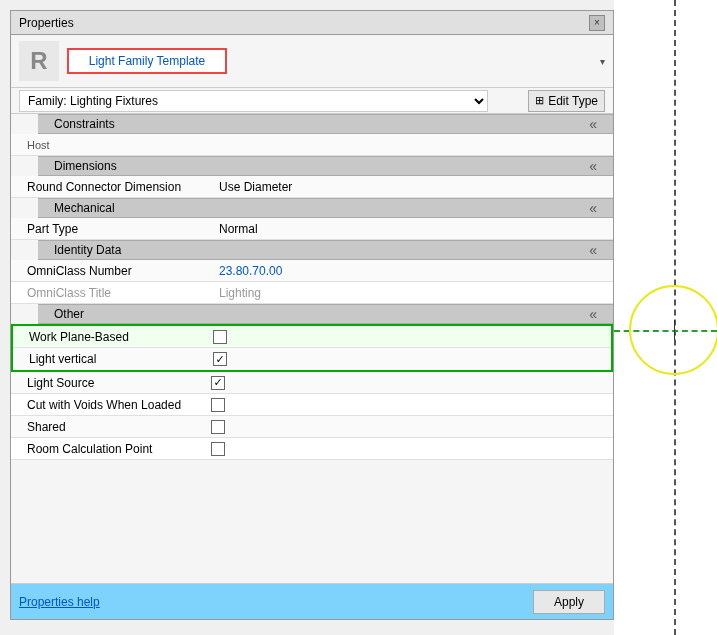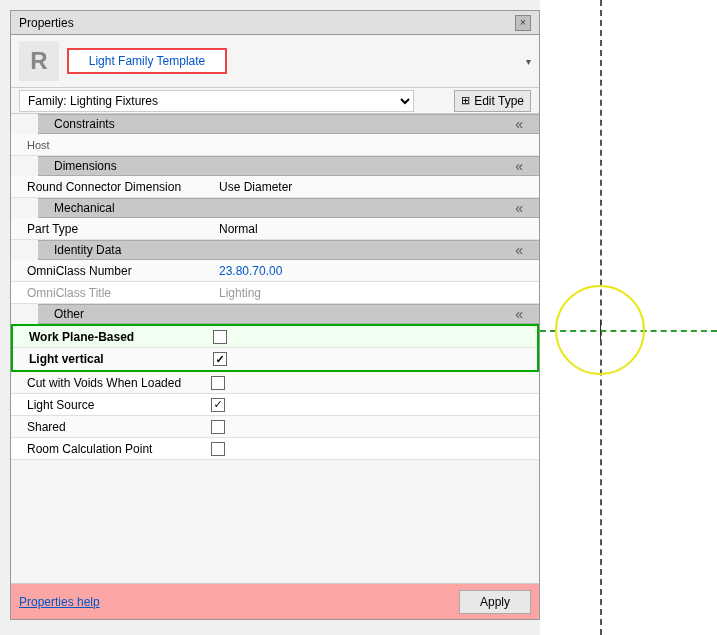--- a/index.html
+++ b/index.html
@@ -15,21 +15,21 @@
 
     
     .main-container {
       display: flex;
       width: 717px;
       height: 635px;
     }
 
     
     .properties-panel {
-      width: 530px;
+      width: 604px;
       height: 610px;
       margin: 10px 0 0 10px;
       background: #f5f5f5;
       border: 1px solid #999;
       display: flex;
       flex-direction: column;
     }
 
     .panel-titlebar {
       background: #e0e0e0;
@@ -224,35 +224,34 @@
     .prop-checkbox.checked::after {
       content: '✓';
       font-size: 11px;
       color: #000;
     }
 
     
     .highlight-group {
       border: 2px solid #00aa00;
       margin: 0;
-      font-weight: bold;
     }
 
     .highlight-row {
       background: #f0fff0;
     }
 
     
     .panel-footer {
       display: flex;
       align-items: center;
       justify-content: space-between;
       padding: 6px 8px;
       border-top: 1px solid #ccc;
-      background: #fca5a5;
+      background: #7dd3fc;
       flex-shrink: 0;
       height: 36px;
     }
 
     .help-link {
       color: #0057c8;
       text-decoration: underline;
       cursor: pointer;
       font-size: 12px;
     }
@@ -394,26 +393,26 @@
           <span class="prop-label">Work Plane-Based</span>
           <div class="prop-checkbox"></div>
         </div>
         <div class="prop-row highlight-row">
           <span class="prop-label">Light vertical</span>
           <div class="prop-checkbox checked"></div>
         </div>
       </div>
 
       <div class="prop-row">
+        <span class="prop-label">Light Source</span>
+        <div class="prop-checkbox checked"></div>
+      </div>
+      <div class="prop-row">
         <span class="prop-label">Cut with Voids When Loaded</span>
         <div class="prop-checkbox"></div>
-      </div>
-      <div class="prop-row">
-        <span class="prop-label">Light Source</span>
-        <div class="prop-checkbox checked"></div>
       </div>
       <div class="prop-row">
         <span class="prop-label">Shared</span>
         <div class="prop-checkbox"></div>
       </div>
       <div class="prop-row">
         <span class="prop-label">Room Calculation Point</span>
         <div class="prop-checkbox"></div>
       </div>
 

